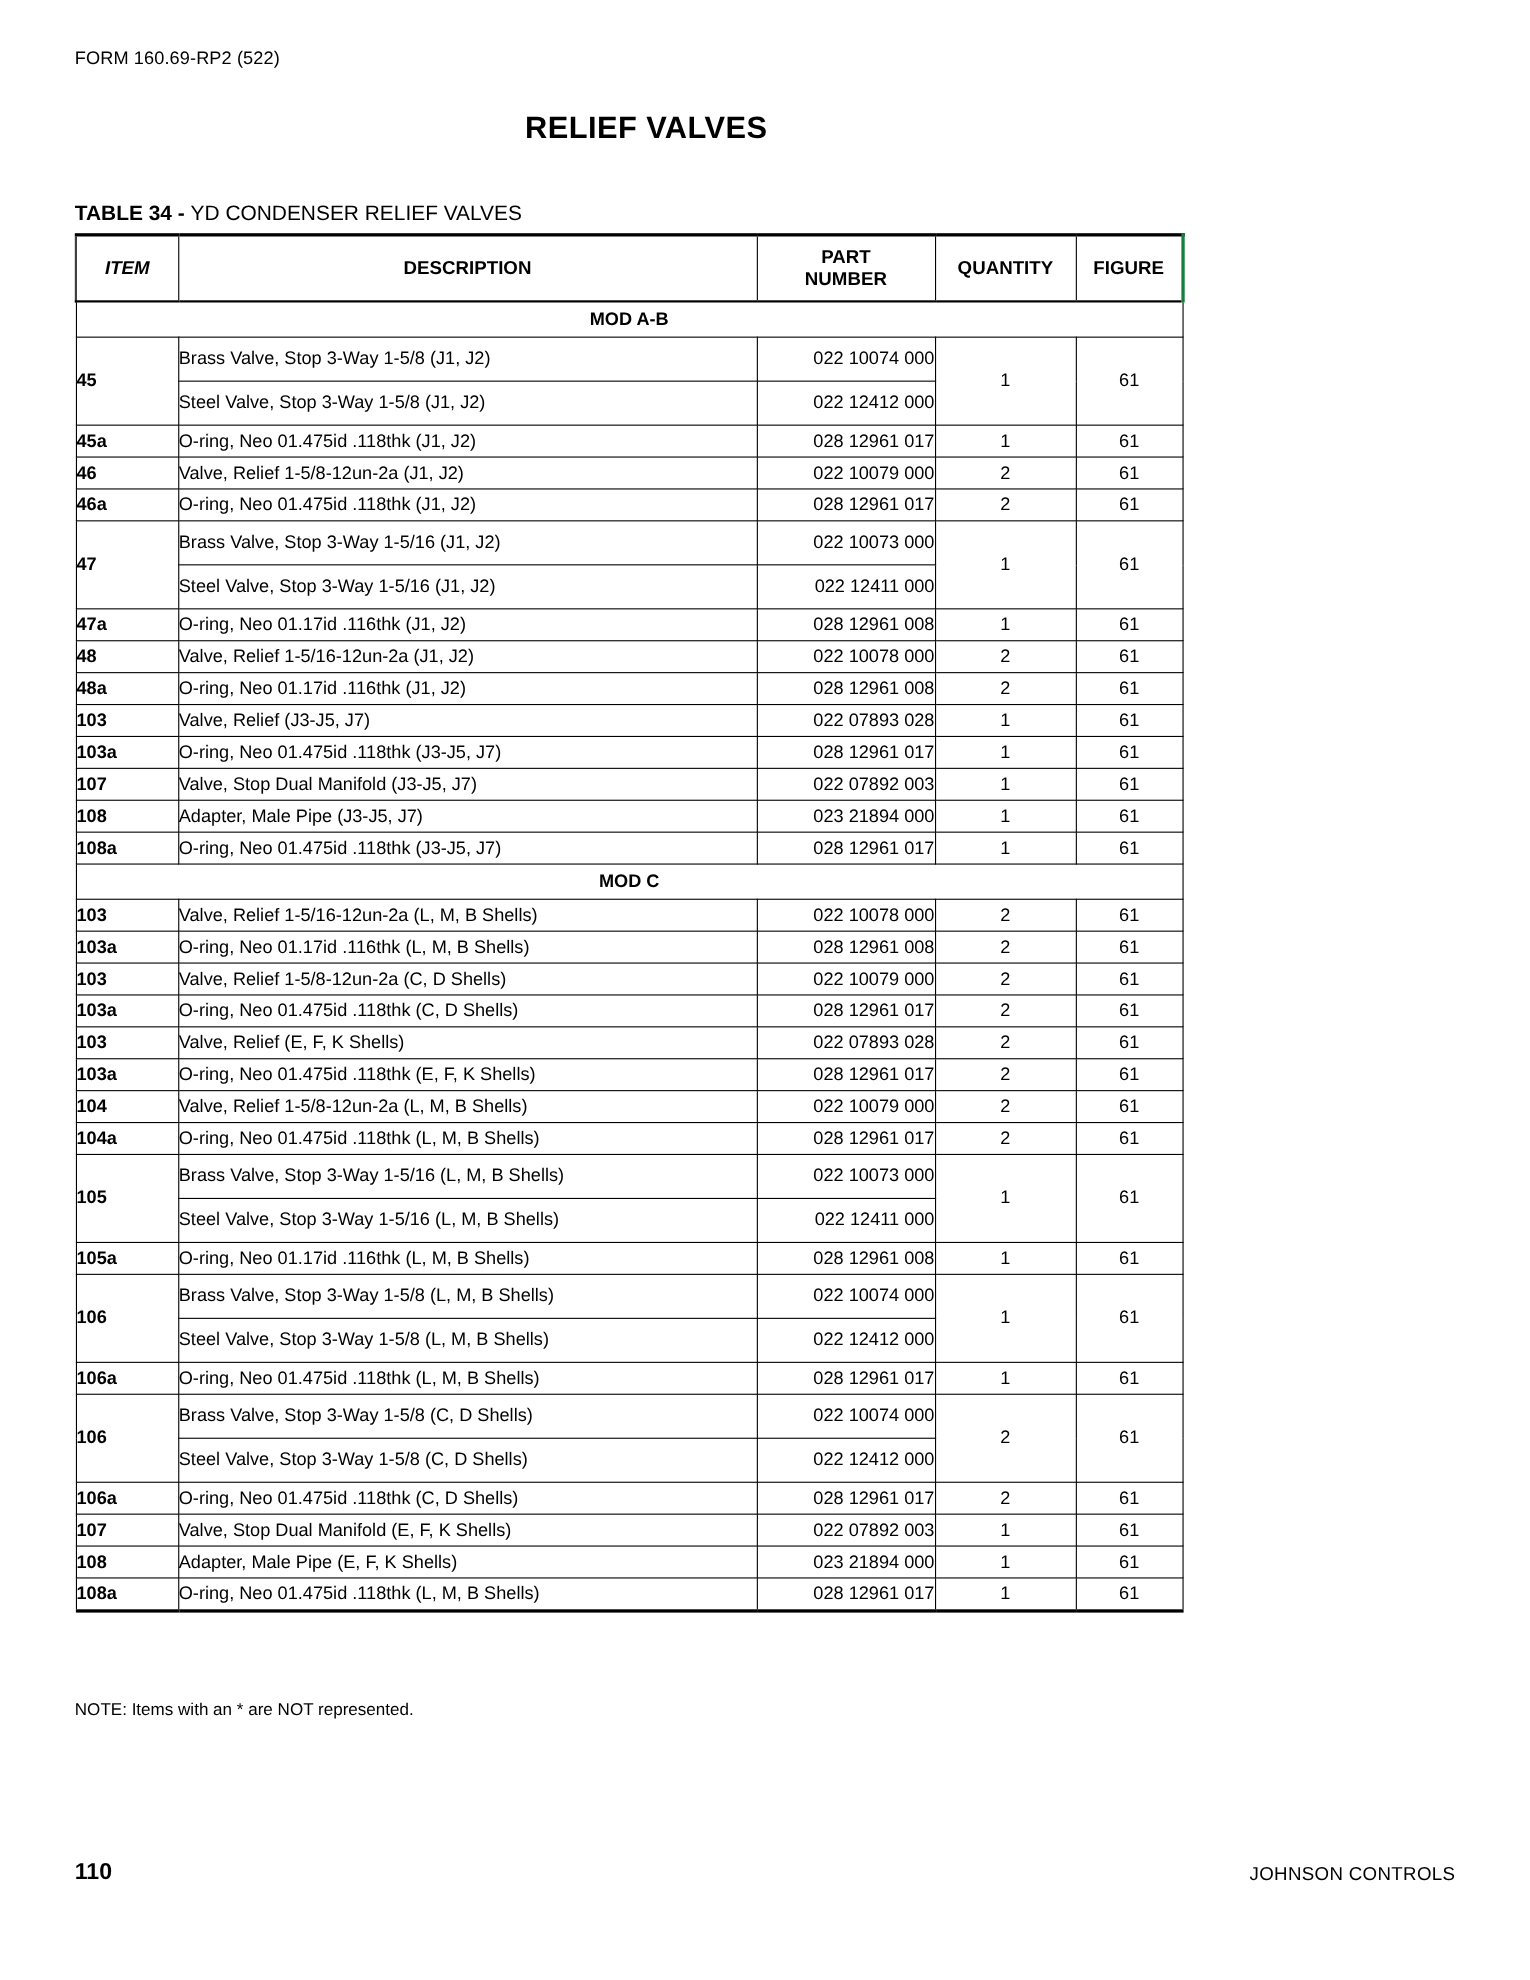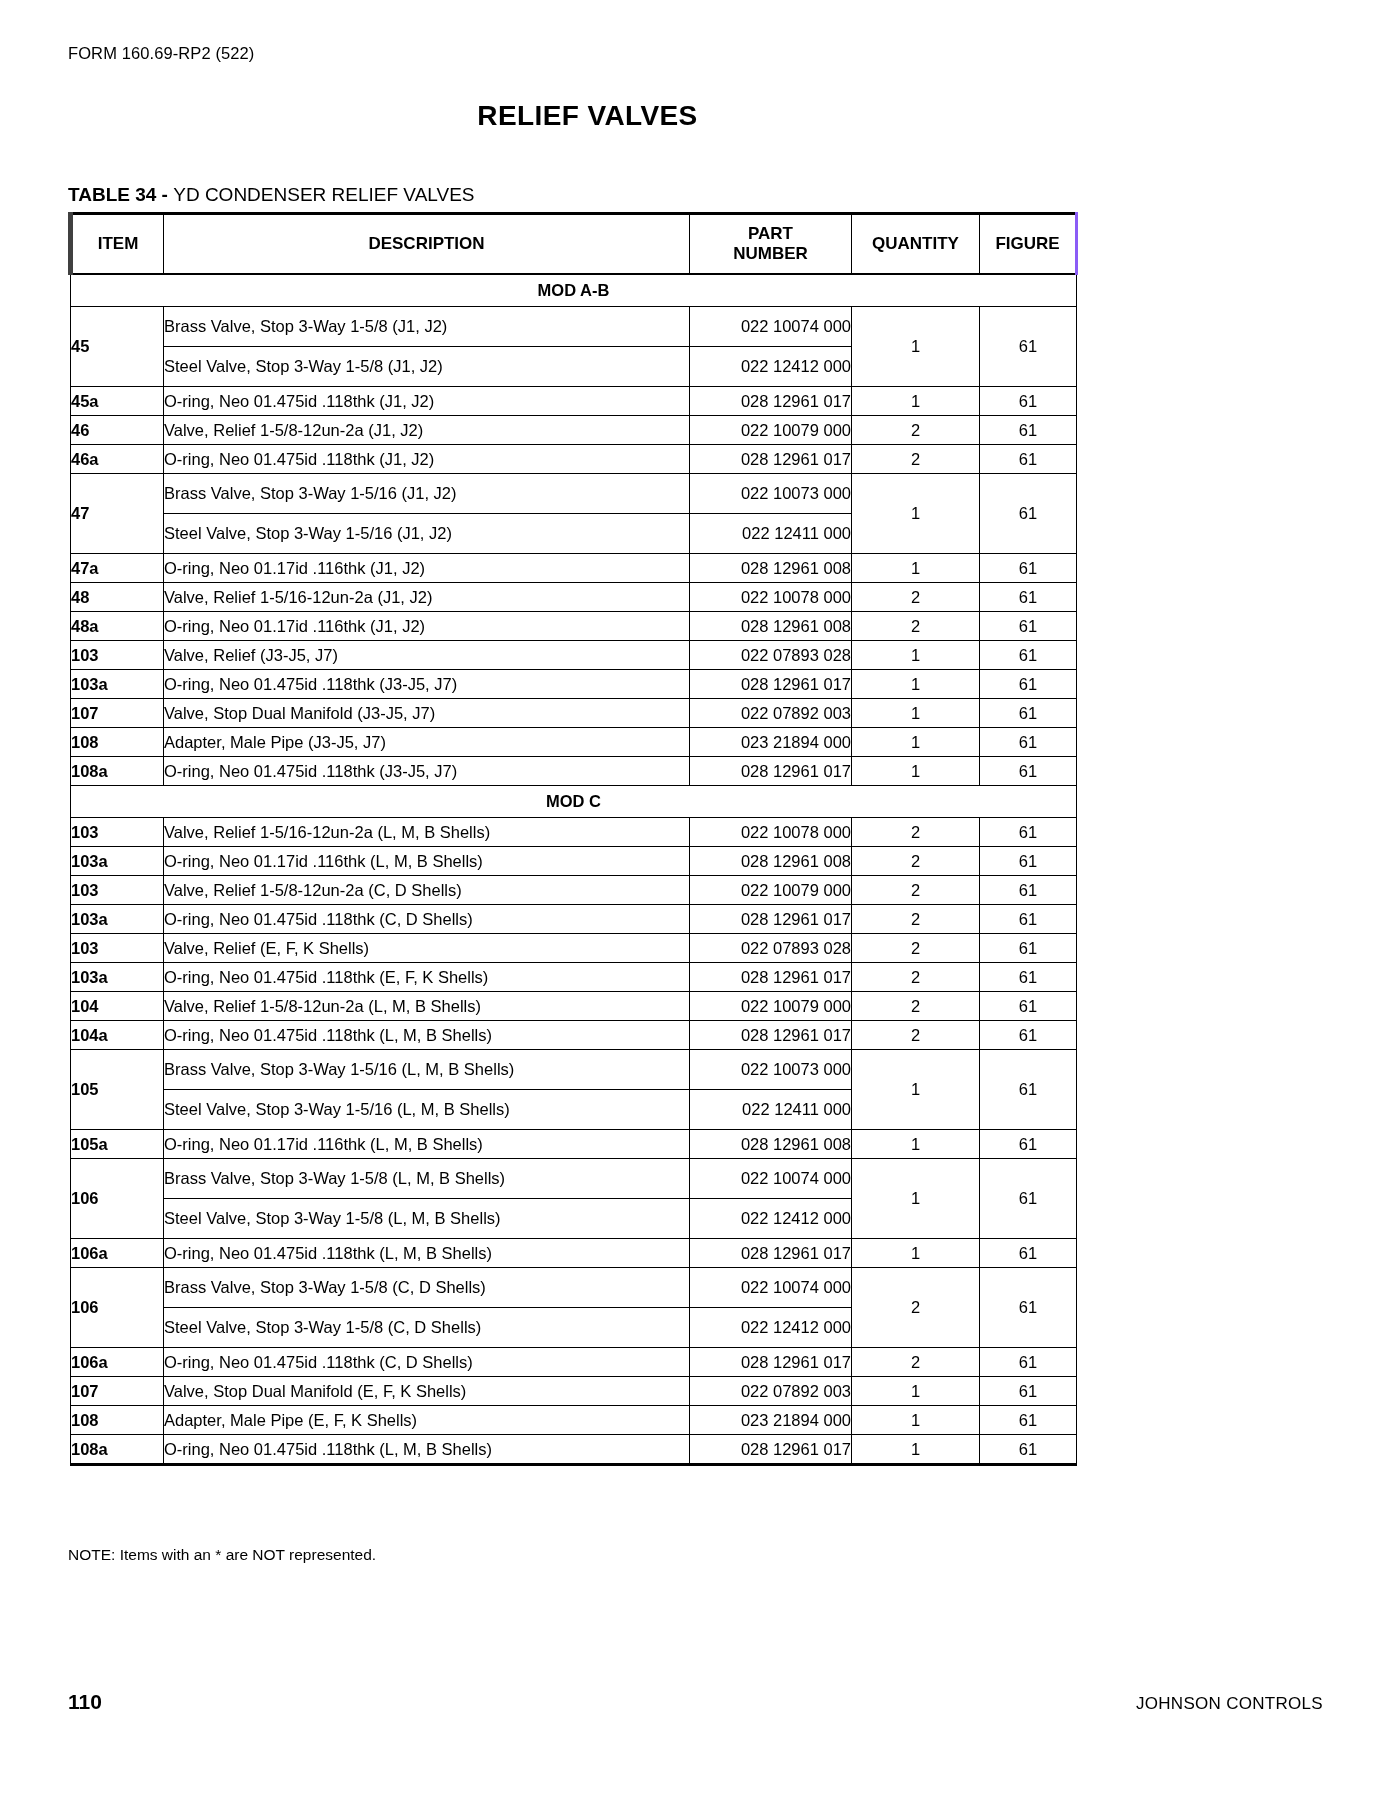--- a/index.html
+++ b/index.html
@@ -76,22 +76,22 @@
     line-height: 1.15;
   }
   table.parts thead th {
     border-top: 3px solid #000000;
     border-bottom: 2px solid #000000;
     font-weight: bold;
     text-align: center;
     font-size: 17px;
     height: 58px;
   }
-  table.parts thead th.th-left { border-left: 5px solid #404040; }
-  table.parts thead th.th-right { border-right: 3px solid #8b5cf6; text-align: center; }
+  table.parts thead th.th-left { border-left: 2px solid #404040; font-style: italic; }
+  table.parts thead th.th-right { border-right: 3px solid #15803d; text-align: center; }
   .th-stack span { display: block; }
   col.c-item    { width: 93px; }
   col.c-desc    { width: 526px; }
   col.c-part    { width: 162px; }
   col.c-qty     { width: 128px; }
   col.c-fig     { width: 97px; }
 
   td.item {
     font-weight: bold;
     border-left: 3px solid #000000;

